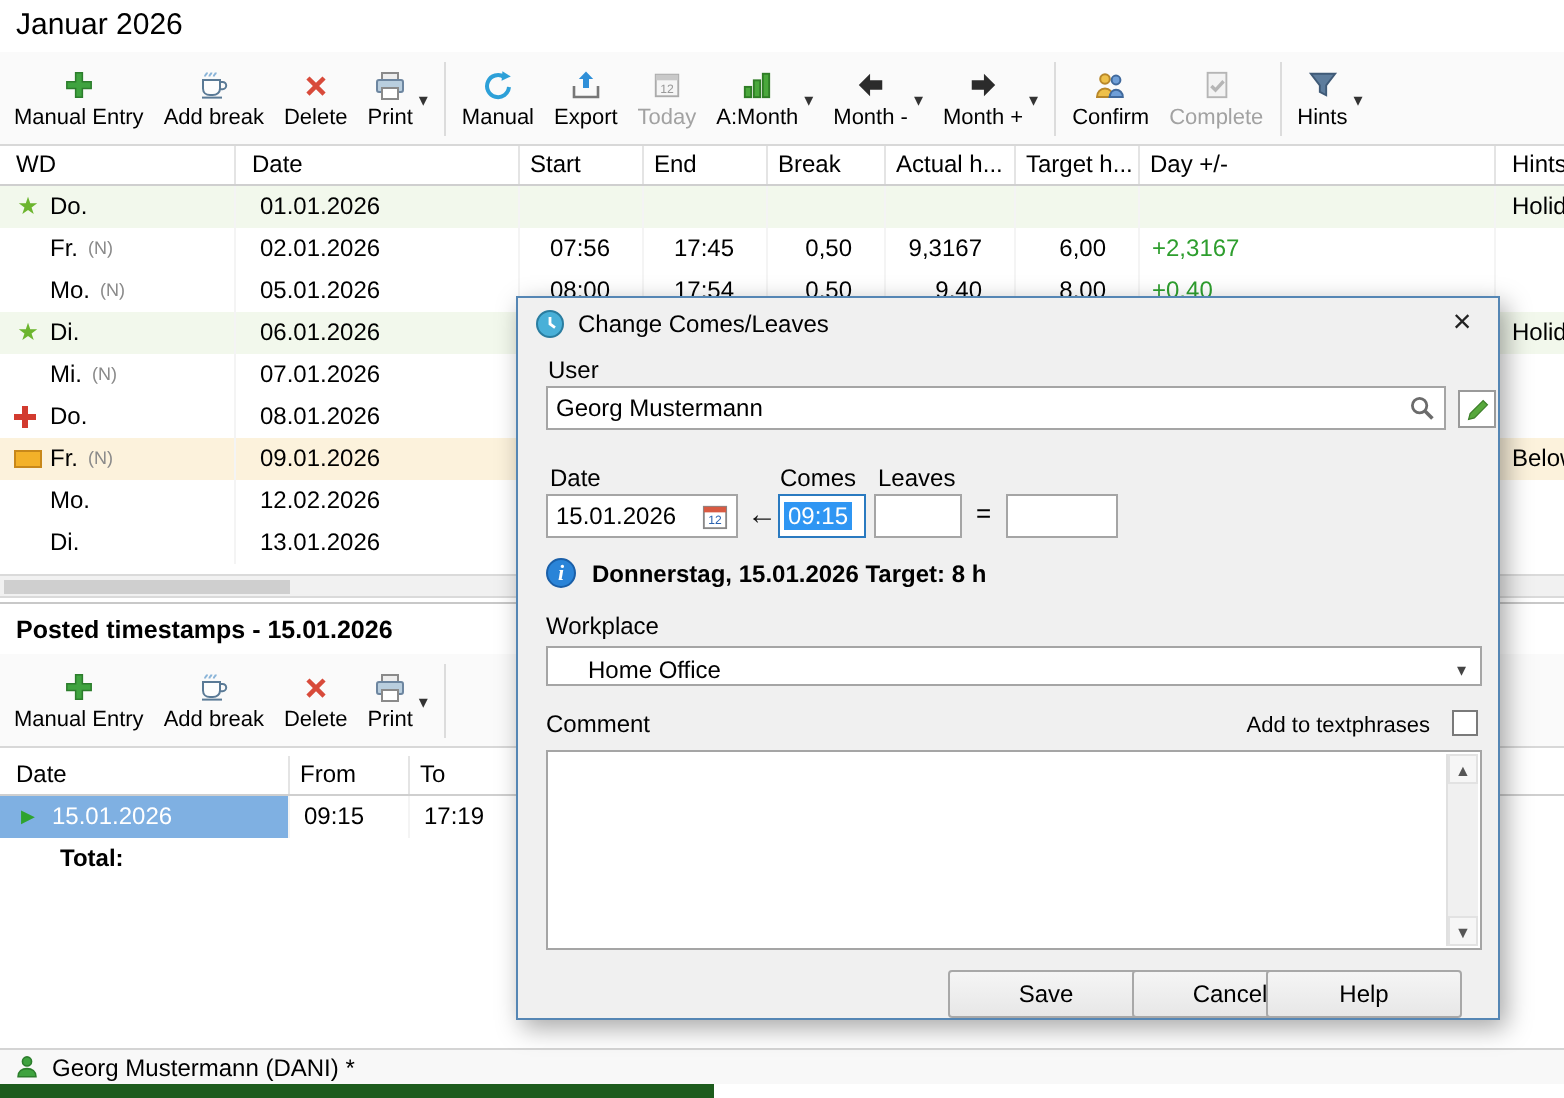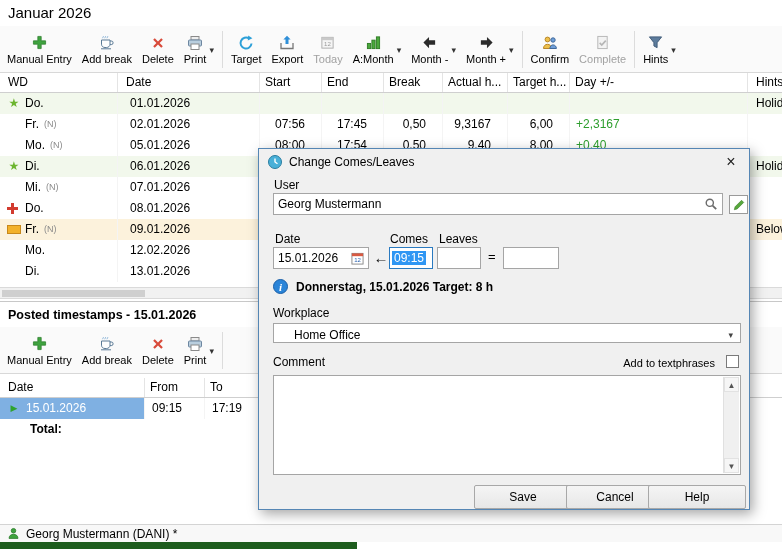--- a/index.html
+++ b/index.html
@@ -96,21 +96,21 @@
   .combo-arrow{position:absolute;right:7px;top:0;line-height:22px;font-size:9px;color:#444}
   .atp-label{position:absolute;top:208px;right:34px;font-size:11px}
   .chk{position:absolute;top:206px;right:10px;width:13px;height:13px;background:#fff;border:1px solid #7a7a7a}
   .ta{position:absolute;left:14px;top:226px;width:468px;height:100px;background:#fff;border:1px solid #a5a5a5}
   .vsb{position:absolute;top:1px;right:1px;bottom:1px;width:16px;background:#f0f0f0;
     border-left:1px solid #e0e0e0;display:flex;flex-direction:column;justify-content:space-between}
   .vsb span{display:block;height:15px;text-align:center;font-size:8px;color:#555;line-height:15px;
     background:#f6f6f6;border:1px solid #e2e2e2}
   .dlg-btn{position:absolute;top:336px;width:98px;height:24px;background:linear-gradient(#f5f5f5,#e7e7e7);
     border:1px solid #a8a8a8;border-radius:2px;font-size:12px;text-align:center;line-height:22px;cursor:pointer}
-  .btn-save{left:215px}.btn-cancel{left:307px}.btn-help{left:389px}
+  .btn-save{left:215px}.btn-cancel{left:307px}.btn-help{left:374px}
 </style>
 </head>
 <body>
 
 <div class="app">
 
   <div class="page-title">Januar 2026</div>
 
   <div class="toolbar main-tb">
     <div class="tb-item">
@@ -161,21 +161,21 @@
     </div>
     <div class="tb-sep"></div>
     <div class="tb-item">
       <div class="tb-stack">
         <span class="tb-icon">
             <svg width="16" height="16" viewBox="0 0 16 16">
               <path d="M13.5 8.5a5.5 5.5 0 1 1-2.4-5" fill="none" stroke="#2da0d8" stroke-width="2"></path>
               <path d="M10.2.6l4.2 2.6-4.6 2.2z" fill="#2da0d8"></path>
             </svg>
           </span>
-        <span class="tb-label">Target</span>
+        <span class="tb-label">Manual</span>
       </div>
     </div>
     <div class="tb-item">
       <div class="tb-stack">
         <span class="tb-icon">
             <svg width="16" height="16" viewBox="0 0 16 16">
               <path d="M8 .8l3.6 3.7H9.5V9h-3V4.5H4.4z" fill="#2f8fd8"></path>
               <path d="M2 8v5.5h12V8" fill="none" stroke="#777" stroke-width="1.3"></path>
             </svg>
           </span>

